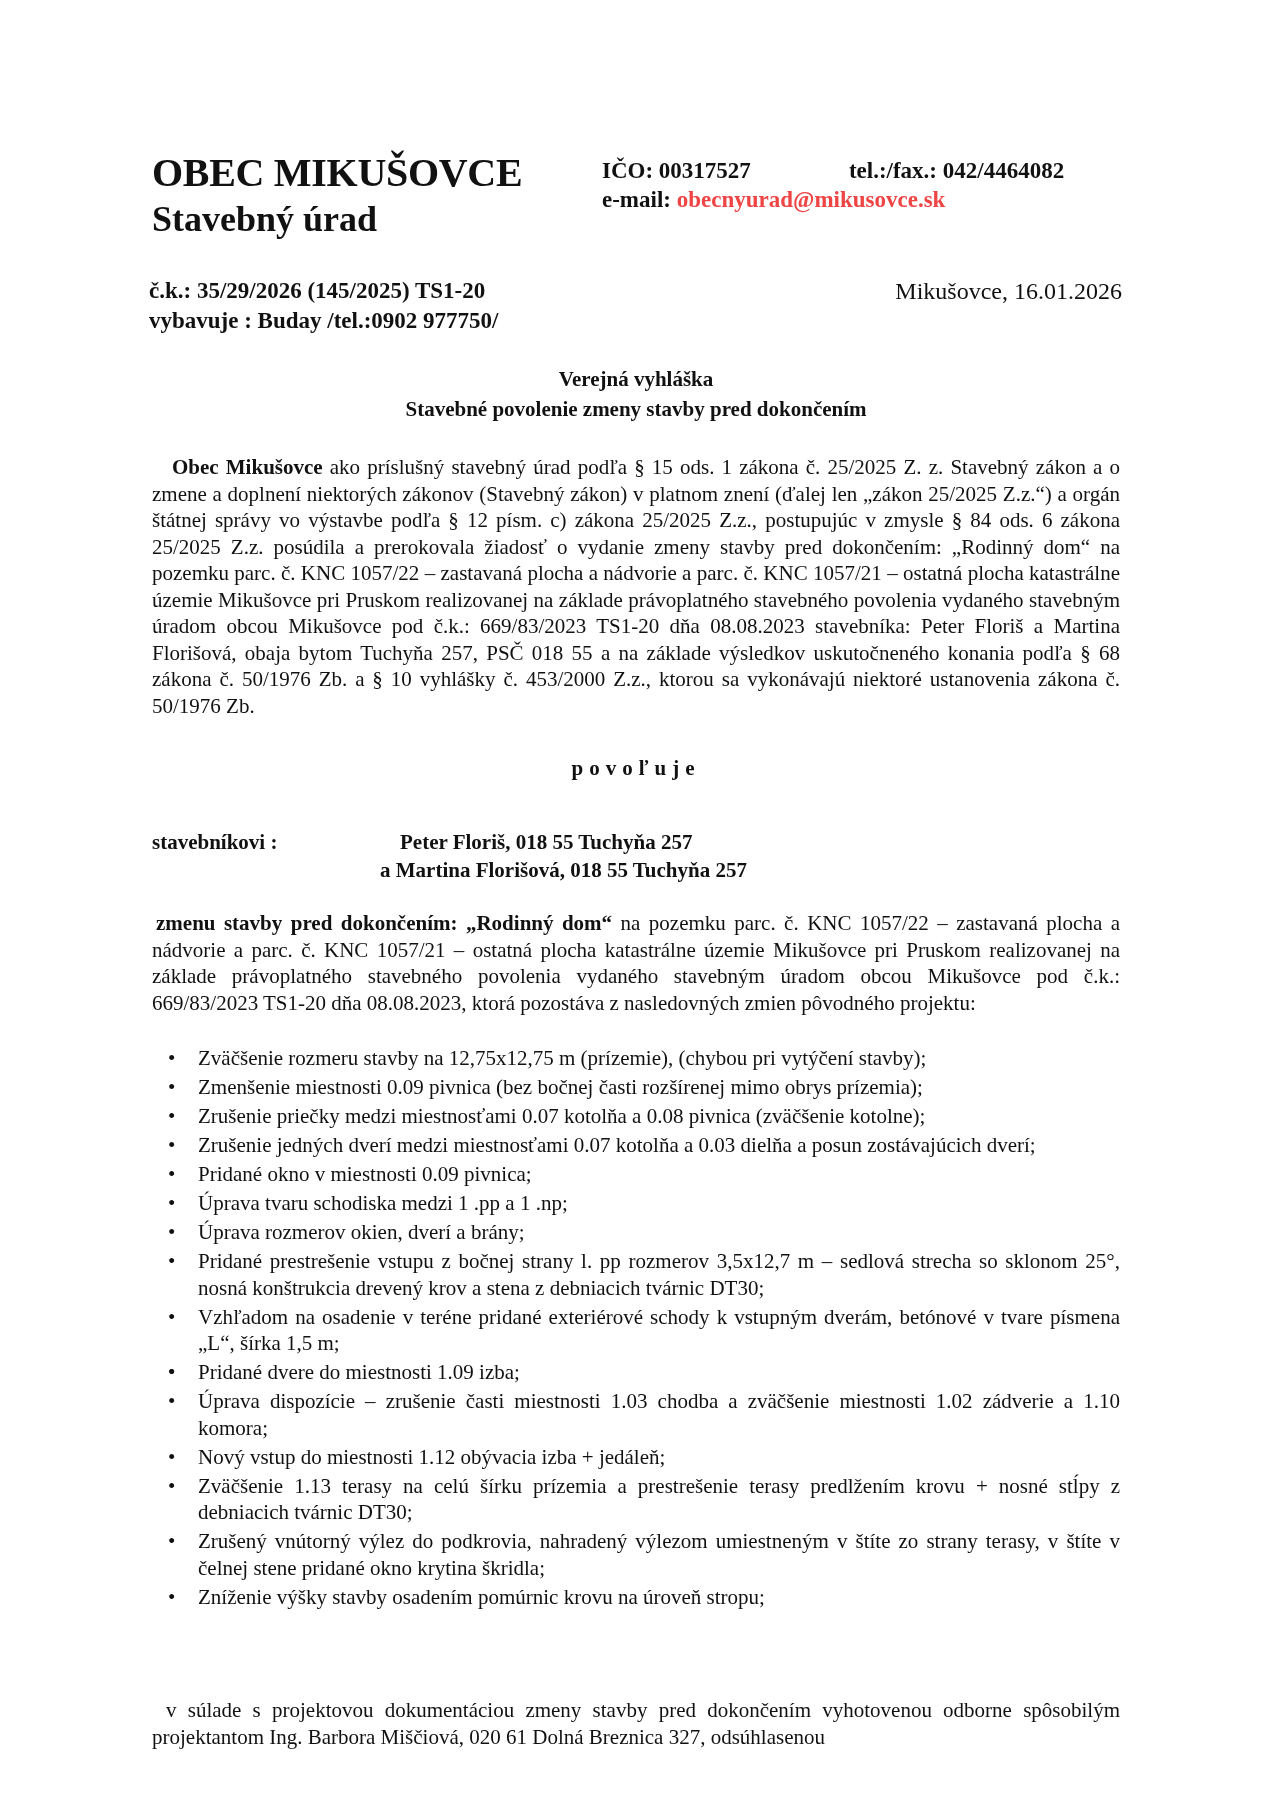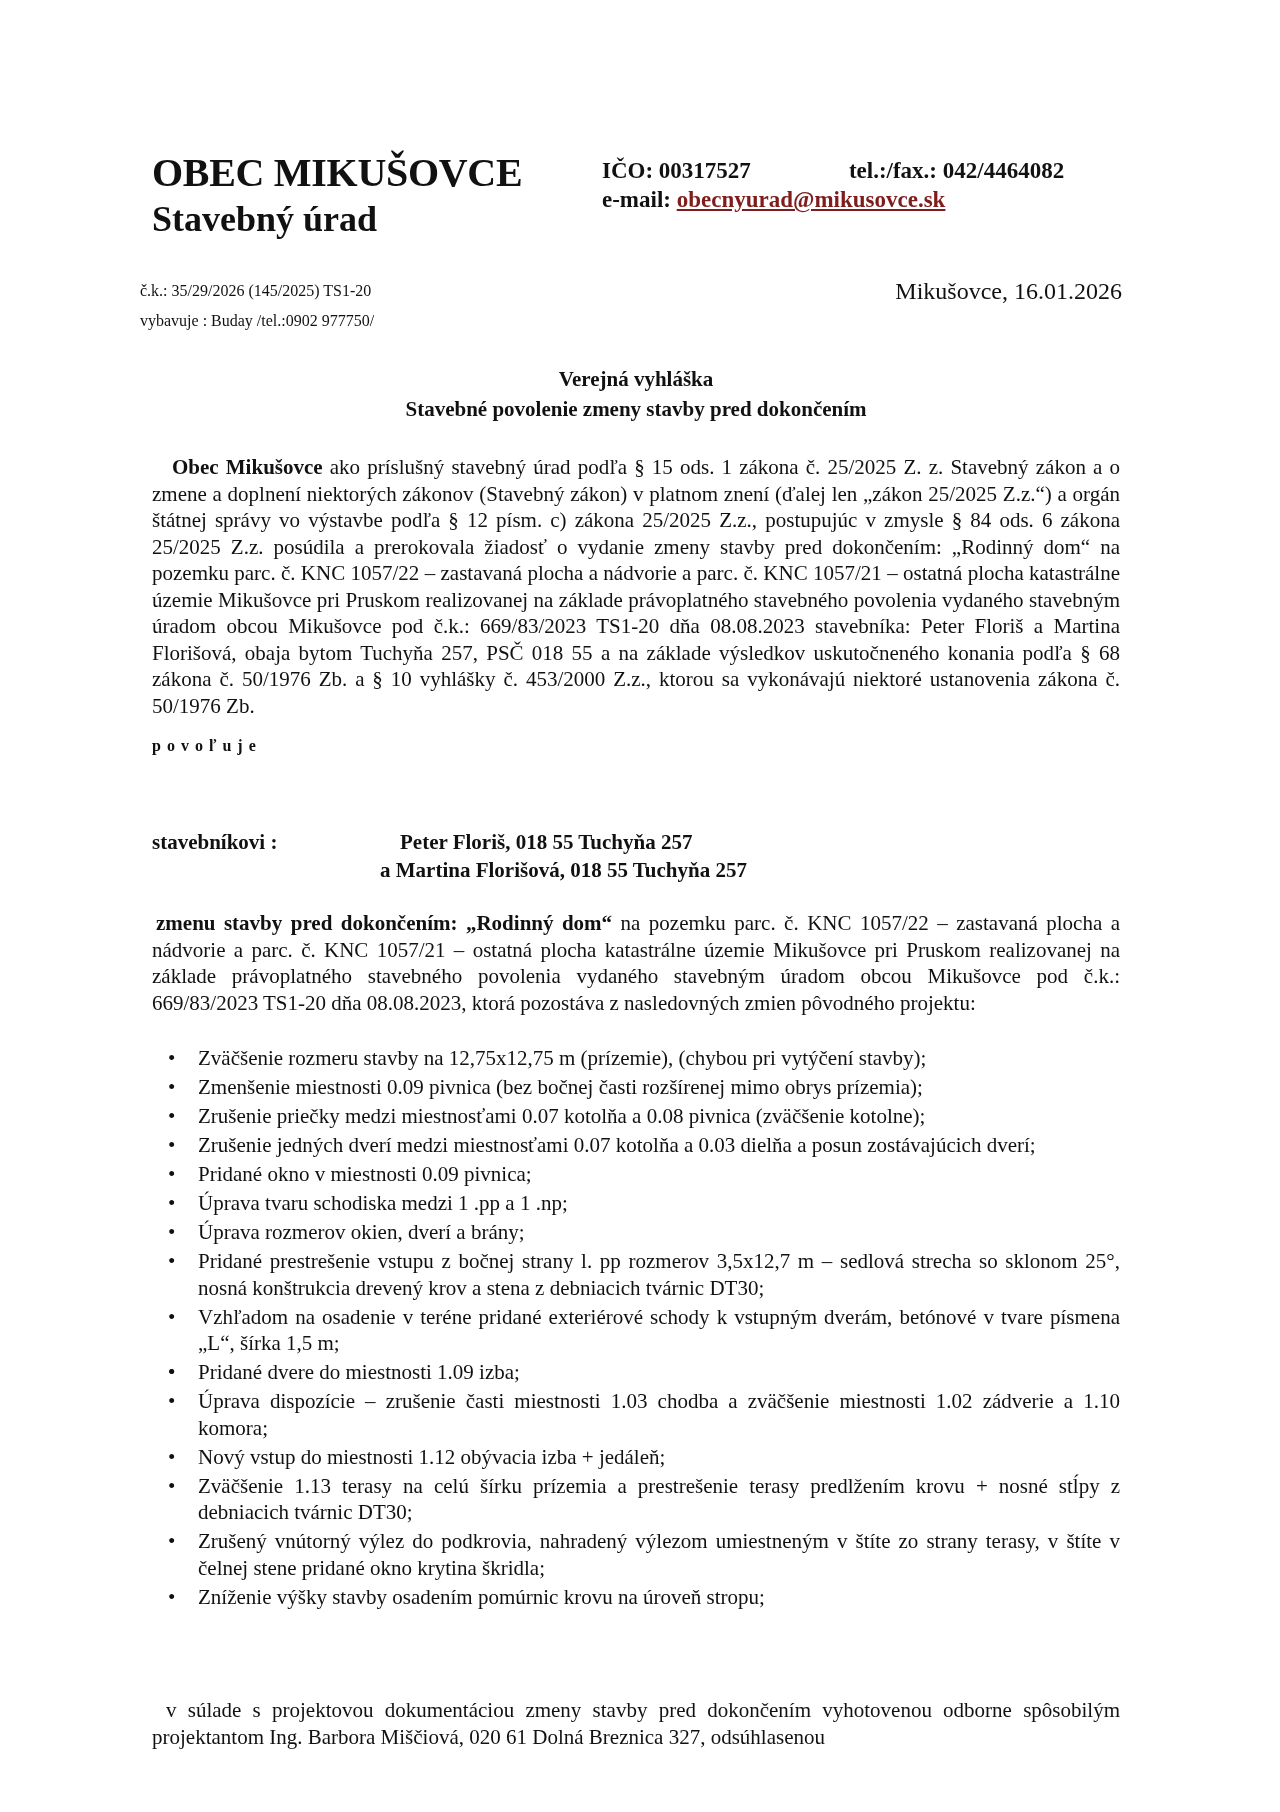--- a/index.html
+++ b/index.html
@@ -4,30 +4,30 @@
 <style>
   html, body { margin:0; padding:0; background:#ffffff; }
   body { width:1280px; height:1812px; position:relative; overflow:hidden;
          font-family:"Liberation Serif", "DejaVu Serif", serif; color:#111; }
   .hdr-left { position:absolute; left:152px; top:150px; }
   .hdr-left .t1 { font-size:40px; font-weight:bold; letter-spacing:-0.3px; line-height:46px; }
   .hdr-left .t2 { font-size:36px; font-weight:bold; line-height:46px; }
   .hdr-right { position:absolute; left:602px; top:156px; font-size:23px; font-weight:bold; line-height:29px; }
   .hdr-right .row2 { display:flex; }
   .hdr-right .row2 .tel { margin-left:98px; }
-  .hdr-right a { color:#7f1d1d; text-decoration:underline; }
-  .ref { position:absolute; left:140px; top:276px; font-size:16px; line-height:30px; }
+  .hdr-right a { color:#ef4444; }
+  .ref { position:absolute; left:149px; top:276px; font-size:23px; line-height:30px;font-weight:bold; }
   .place-date { position:absolute; right:158px; top:276px; font-size:24px; line-height:30px; }
   .title { position:absolute; left:152px; width:968px; top:364px; text-align:center;
            font-size:21px; font-weight:bold; line-height:30px; }
   .para { position:absolute; left:152px; width:968px; font-size:21px; line-height:26.5px;
           text-align:justify; }
   .p1 { top:454px; text-indent:20px; }
-  .povoluje { position:absolute; left:152px; width:968px; top:737px; text-align:left;
-              font-size:16px; font-weight:bold; letter-spacing:6px; }
+  .povoluje { position:absolute; left:152px; width:968px; top:756px; text-align:center;
+              font-size:21px; font-weight:bold; letter-spacing:6px; }
   .builders { position:absolute; left:152px; top:828px; font-size:21px; font-weight:bold; line-height:28px; }
   .builders .lbl { position:absolute; left:0; top:0; white-space:nowrap; }
   .builders .n1 { position:absolute; left:248px; top:0; white-space:nowrap; }
   .builders .n2 { position:absolute; left:228px; top:28px; white-space:nowrap; }
   .p2 { top:910px; text-indent:4px; }
   .list { position:absolute; left:152px; width:968px; top:1045px; margin:0; padding:0; list-style:none;
           font-size:21px; line-height:26.5px; }
   .list li { position:relative; padding-left:46px; text-align:justify; margin-bottom:2.5px; }
   .list li .b { position:absolute; left:16px; top:0; }
   .p3 { top:1697px; text-indent:14px; }

